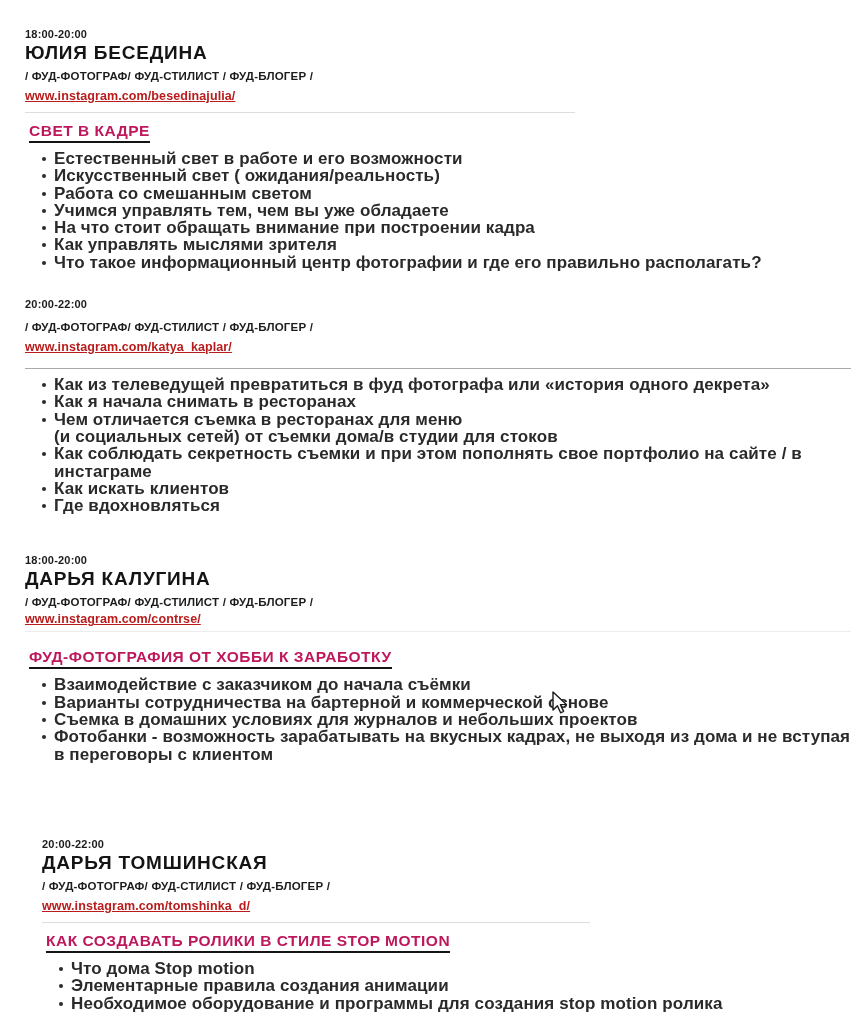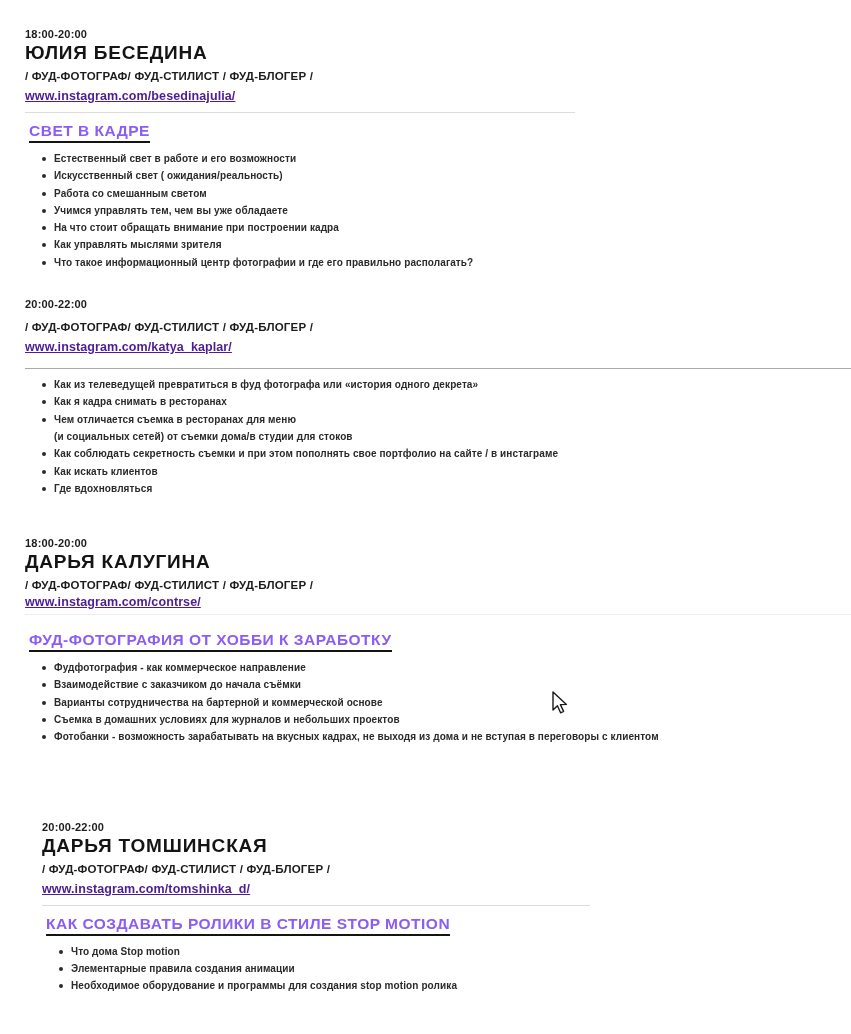--- a/index.html
+++ b/index.html
@@ -19,39 +19,39 @@
     font-size:19px; font-weight:700; line-height:21px; color:#141414;
     letter-spacing:0.8px; margin-top:1px;
   }
   .session .roles {
     font-size:11.5px; font-weight:700; line-height:13px; color:#1c1c1c;
     margin-top:7px; letter-spacing:0.2px;
   }
   .session .link {
     display:inline-block;
     font-size:12.5px; font-weight:700; line-height:15px;
-    color:#4c1d95; text-decoration:underline; margin-top:6px;
+    color:#b91c1c; text-decoration:underline; margin-top:6px;
     letter-spacing:0.1px; cursor:pointer;
   }
   hr.rule { border:0; border-top:1px solid #dcdcdc; margin:8px 0 0 0; }
   .s1 hr.rule { width:550px; border-color:#dddddd; margin-top:8px; }
   .s2 hr.rule { width:826px; border-color:#a9a9a9; margin-top:13px; }
   .s3 hr.rule { width:840px; border-color:#ededed; margin-top:4px; }
   .s4 hr.rule { width:548px; border-color:#dcdcdc; margin-top:8px; }
   .topic-wrap { margin-left:4px; }
   .topic {
     display:inline-block;
-    font-size:15.5px; font-weight:700; line-height:17px; color:#8b5cf6;
+    font-size:15.5px; font-weight:700; line-height:17px; color:#be185d;
     letter-spacing:0.5px; margin-top:9px;
     border-bottom:2px solid #141414; padding-bottom:2px;
   }
   ul.bullets { list-style:none; margin-top:7px; }
   ul.bullets li {
     position:relative;
-    font-size:10px; font-weight:700; line-height:17.3px; color:#2a2a2a;
+    font-size:17px; font-weight:700; line-height:17.3px; color:#2a2a2a;
     padding-left:25px;
     white-space:pre-line;
     letter-spacing:0.1px;
   }
   ul.bullets li::before {
     content:""; position:absolute; left:13px; top:7px;
     width:4px; height:4px; border-radius:50%; background:#2b2b2b;
   }
   
   .s1 { margin-bottom:27px; }
@@ -88,40 +88,39 @@
 </div>
 
 <div class="session s2">
   <div class="time">20:00-22:00</div>
   <div class="roles">/ ФУД-ФОТОГРАФ/ ФУД-СТИЛИСТ / ФУД-БЛОГЕР /</div>
   <a class="link">www.instagram.com/katya_kaplar/</a>
   <hr class="rule">
   <div class="topic-wrap">
     <ul class="bullets">
       <li>Как из телеведущей превратиться в фуд фотографа или «история одного декрета»</li>
-      <li>Как я кадра снимать в ресторанах</li>
+      <li>Как я начала снимать в ресторанах</li>
       <li>Чем отличается съемка в ресторанах для меню
 (и социальных сетей) от съемки дома/в студии для стоков</li>
       <li>Как соблюдать секретность съемки и при этом пополнять свое портфолио на сайте / в инстаграме</li>
       <li>Как искать клиентов</li>
       <li>Где вдохновляться</li>
     </ul>
   </div>
 </div>
 
 <div class="session s3">
   <div class="time">18:00-20:00</div>
   <div class="name">ДАРЬЯ КАЛУГИНА</div>
   <div class="roles">/ ФУД-ФОТОГРАФ/ ФУД-СТИЛИСТ / ФУД-БЛОГЕР /</div>
   <a class="link">www.instagram.com/contrse/</a>
   <hr class="rule">
   <div class="topic-wrap">
     <div class="topic">ФУД-ФОТОГРАФИЯ ОТ ХОББИ К ЗАРАБОТКУ</div>
     <ul class="bullets">
-      <li>Фудфотография - как коммерческое направление</li>
       <li>Взаимодействие с заказчиком до начала съёмки</li>
       <li>Варианты сотрудничества на бартерной и коммерческой основе</li>
       <li>Съемка в домашних условиях для журналов и небольших проектов</li>
       <li>Фотобанки - возможность зарабатывать на вкусных кадрах, не выходя из дома и не вступая в переговоры с клиентом</li>
     </ul>
   </div>
 </div>
 
 <div class="session s4">
   <div class="time">20:00-22:00</div>

